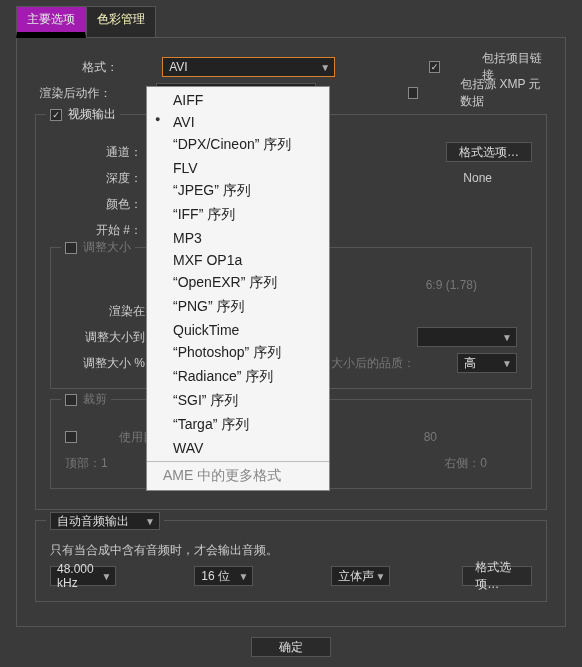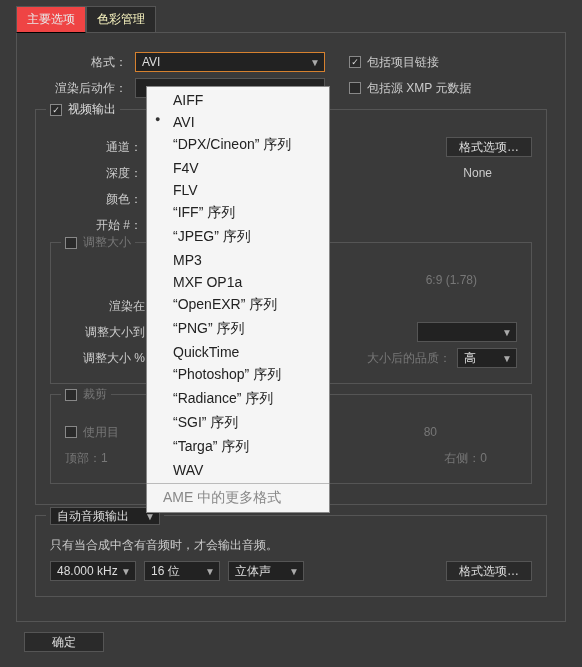--- a/index.html
+++ b/index.html
@@ -14,33 +14,33 @@
 }
 .tabs { display: flex; padding: 6px 0 0 16px; }
 .tab {
   padding: 4px 10px;
   border: 1px solid #555;
   background: #2a2a2a;
   color: #fef9c3;
   cursor: pointer;
 }
 .tab.active {
-  background: #ef4444;
-  border-bottom: 1px solid #000000;
+  background: #a21caf;
+  border-bottom: 6px solid #000000;
   color: #e8e8e8;
   position: relative;
   z-index: 2;
 }
 .panel {
   border: 1px solid #555;
   margin: -1px 16px 10px 16px;
   padding: 14px 18px;
   position: relative;
 }
-.row { display: flex; align-items: center; margin: 4px 0; height: 22px; }
+.row { display: flex; align-items: center; margin: 4px 0; height: 22px; gap: 36px; }
 .label-r {
   width: 92px; text-align: right; margin-right: 8px; color: #ccc;
 }
 .select {
   background: #222; border: 1px solid #d6812f; color: #ddd;
   height: 20px; display: flex; align-items: center;
   padding: 0 6px; position: relative;
 }
 .select.plain { border-color: #555; }
 .chev { position: absolute; right: 4px; font-size: 10px; color: #aaa; }
@@ -204,32 +204,31 @@
       <div class="select plain" style="width:76px">
         <span>立体声</span>
         <span class="chev">▼</span>
       </div>
       <div style="flex:1"></div>
       <div class="btn">格式选项…</div>
     </div>
   </div>
 </div>
 
-<div style="display:flex;justify-content:flex-start;padding:0 24px">
+<div style="display:flex;justify-content:center;padding:0 24px">
   <div class="btn" style="width:80px;justify-content:center">确定</div>
 </div>
 
 <div class="dropdown" id="dd">
     <div class="dd-item">AIFF</div>
     <div class="dd-item selected">AVI</div>
     <div class="dd-item">“DPX/Cineon” 序列</div>
-    <div class="dd-item">F4V</div>
     <div class="dd-item">FLV</div>
+    <div class="dd-item">“JPEG” 序列</div>
     <div class="dd-item">“IFF” 序列</div>
-    <div class="dd-item">“JPEG” 序列</div>
     <div class="dd-item">MP3</div>
     <div class="dd-item">MXF OP1a</div>
     <div class="dd-item">“OpenEXR” 序列</div>
     <div class="dd-item">“PNG” 序列</div>
     <div class="dd-item">QuickTime</div>
     <div class="dd-item">“Photoshop” 序列</div>
     <div class="dd-item">“Radiance” 序列</div>
     <div class="dd-item">“SGI” 序列</div>
     <div class="dd-item">“Targa” 序列</div>
     <div class="dd-item">WAV</div>

